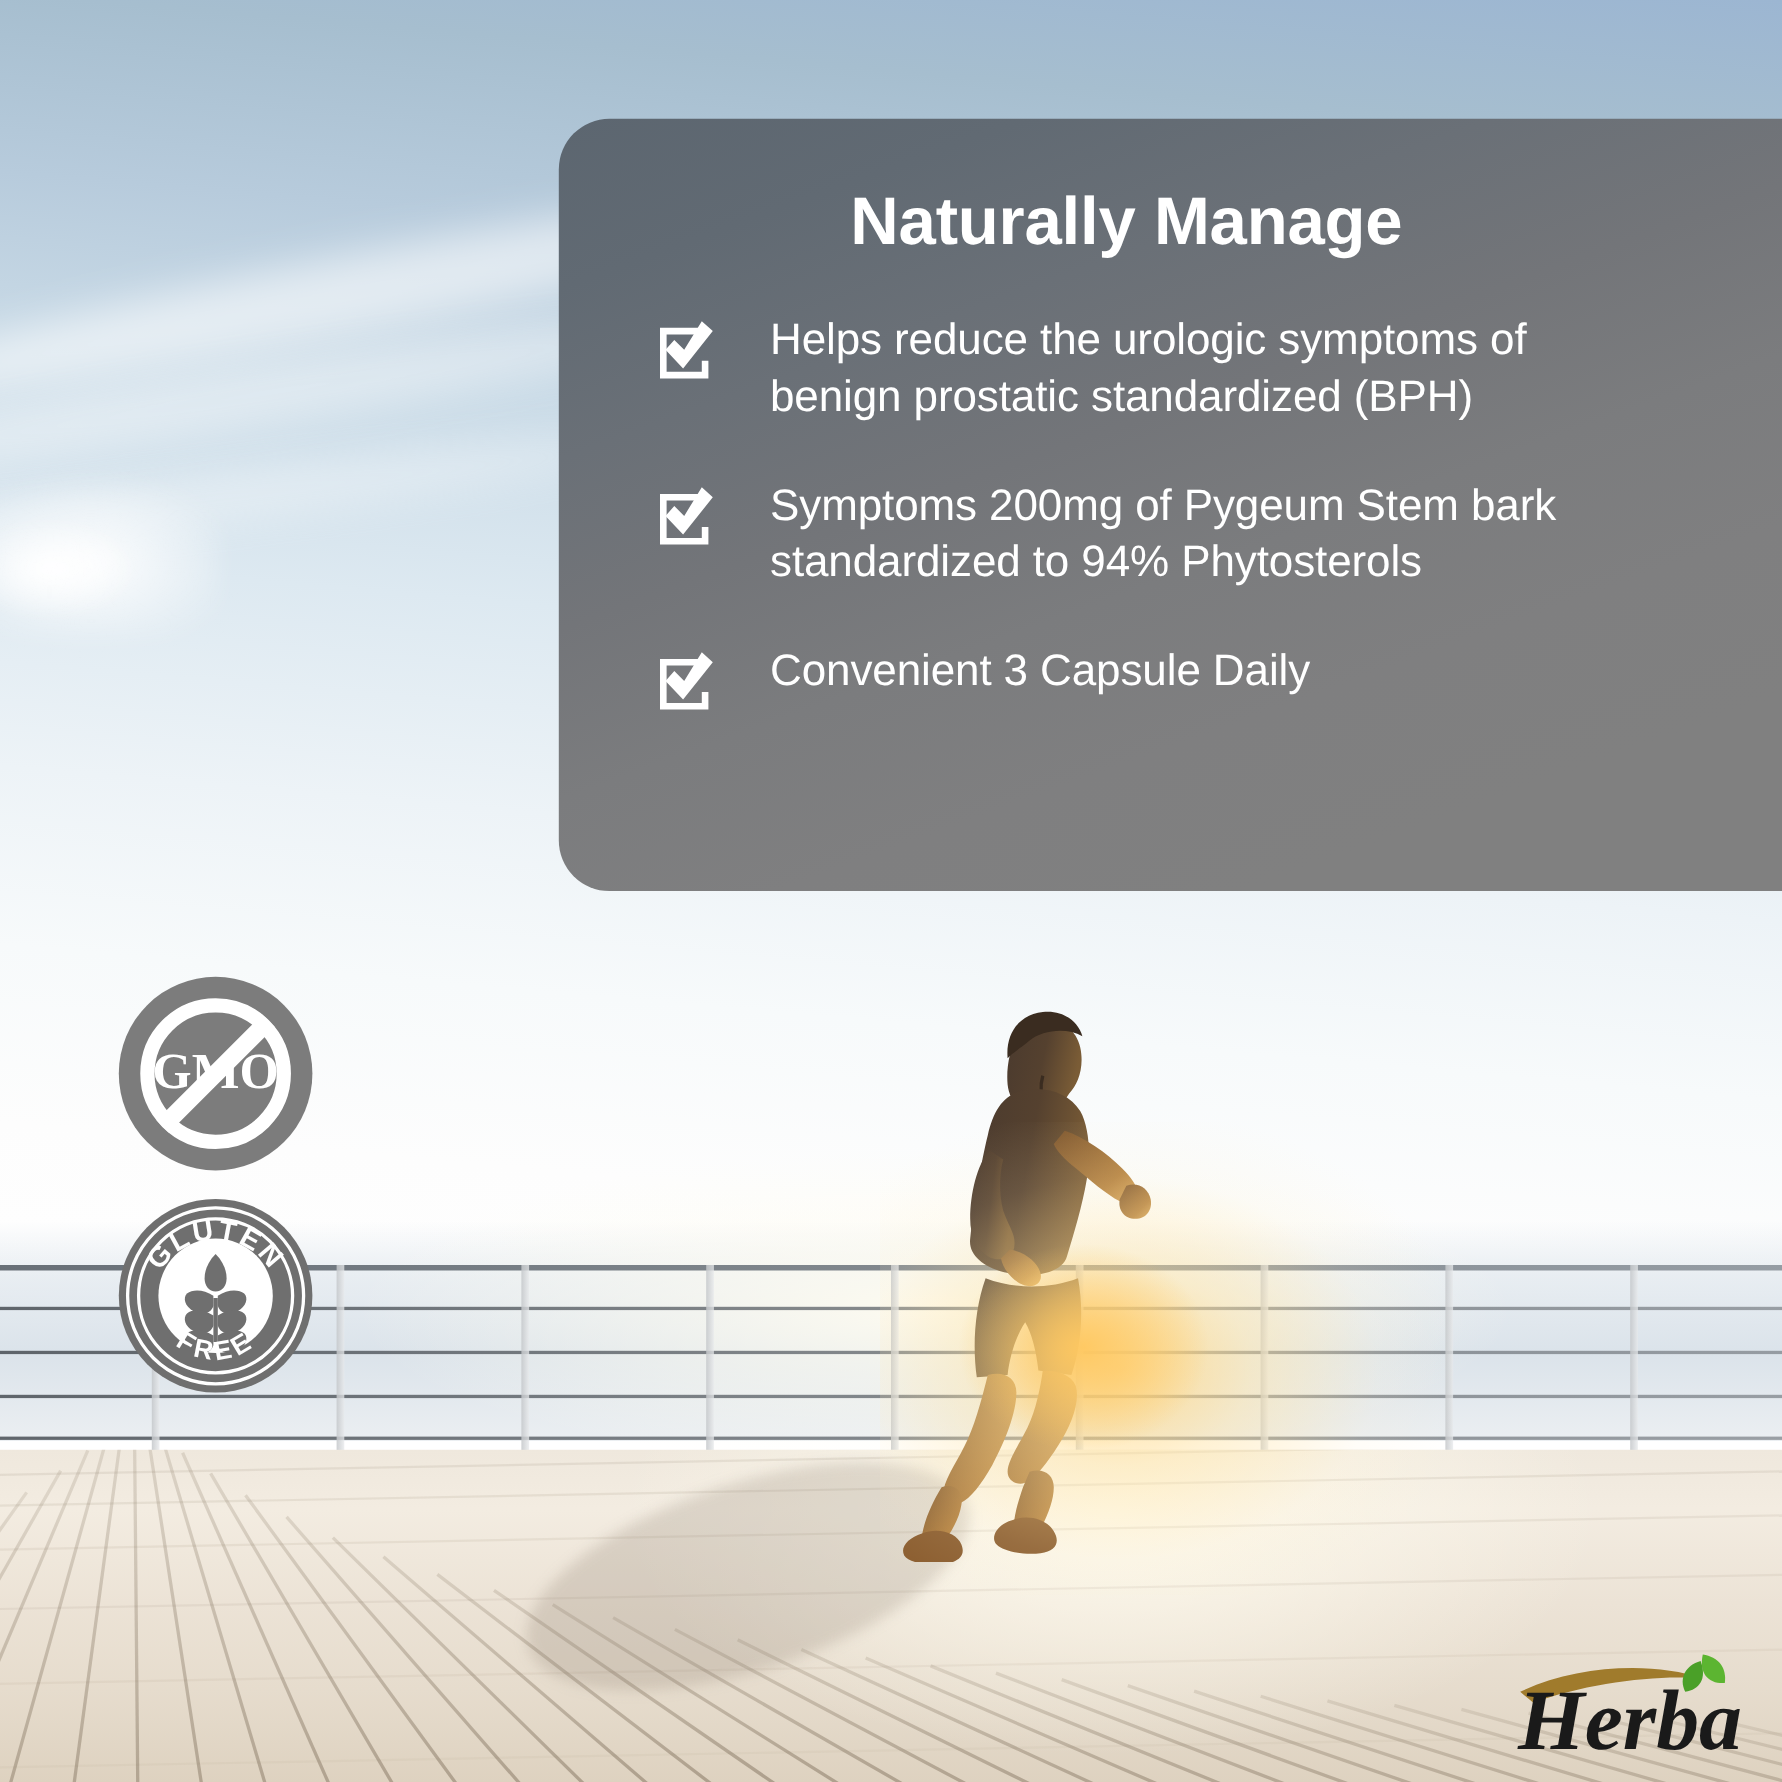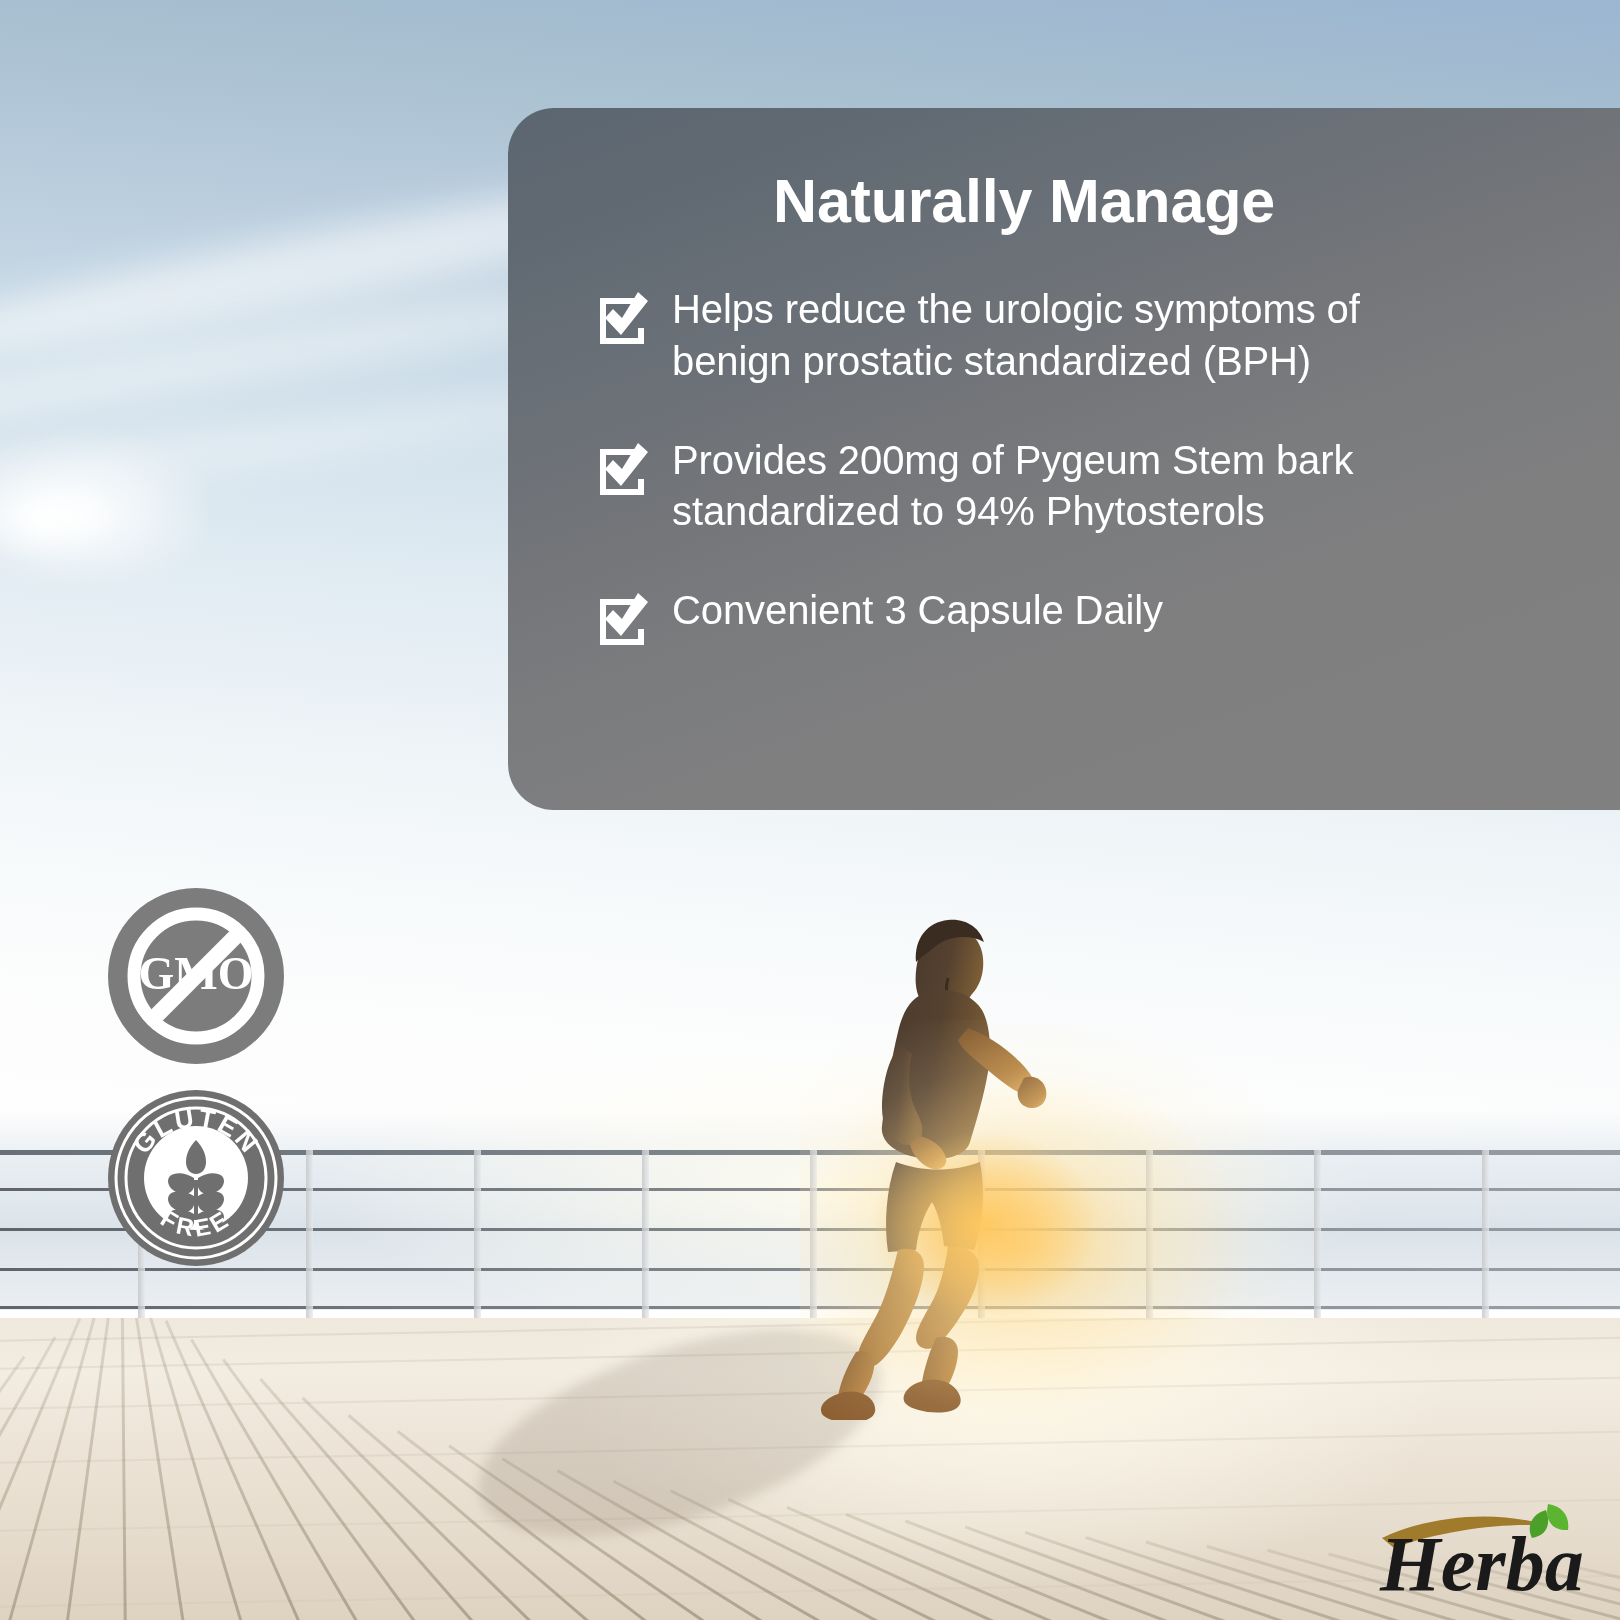--- a/index.html
+++ b/index.html
@@ -191,21 +191,21 @@
     letter-spacing: -0.2px;
     margin: 0 0 42px 0;
     padding-right: 18px;
   }
   .card-title .tline { display: block; }
 
   .bullets { margin: 0; padding: 0; list-style: none; }
   .bullet {
     display: flex;
     align-items: flex-start;
-    gap: 18px;
+    gap: 46px;
     margin-bottom: 48px;
   }
   .bullet:last-child { margin-bottom: 0; }
 
   .cbx {
     flex: 0 0 auto;
     width: 58px; height: 58px;
     position: relative;
     margin-top: 8px;
   }
@@ -387,21 +387,21 @@
       </li>
 
       <li class="bullet">
         <span class="cbx">
           <svg viewBox="0 0 58 58" xmlns="http://www.w3.org/2000/svg">
             <path d="M4 6 h38 v6 h-32 v34 h32 v-10 h6 v16 h-44 z" fill="#ffffff"></path>
             <path d="M42 0 l10 9 -27 34 -16 -17 8 -9 9 9 z" fill="#ffffff"></path>
           </svg>
         </span>
         <span class="bullet-text">
-          <span class="bline">Provides 200mg of Pygeum Stem bark</span>
+          <span class="bline">Symptoms 200mg of Pygeum Stem bark</span>
           <span class="bline">standardized to 94% Phytosterols</span>
         </span>
       </li>
 
       <li class="bullet">
         <span class="cbx">
           <svg viewBox="0 0 58 58" xmlns="http://www.w3.org/2000/svg">
             <path d="M4 6 h38 v6 h-32 v34 h32 v-10 h6 v16 h-44 z" fill="#ffffff"></path>
             <path d="M42 0 l10 9 -27 34 -16 -17 8 -9 9 9 z" fill="#ffffff"></path>
           </svg>

